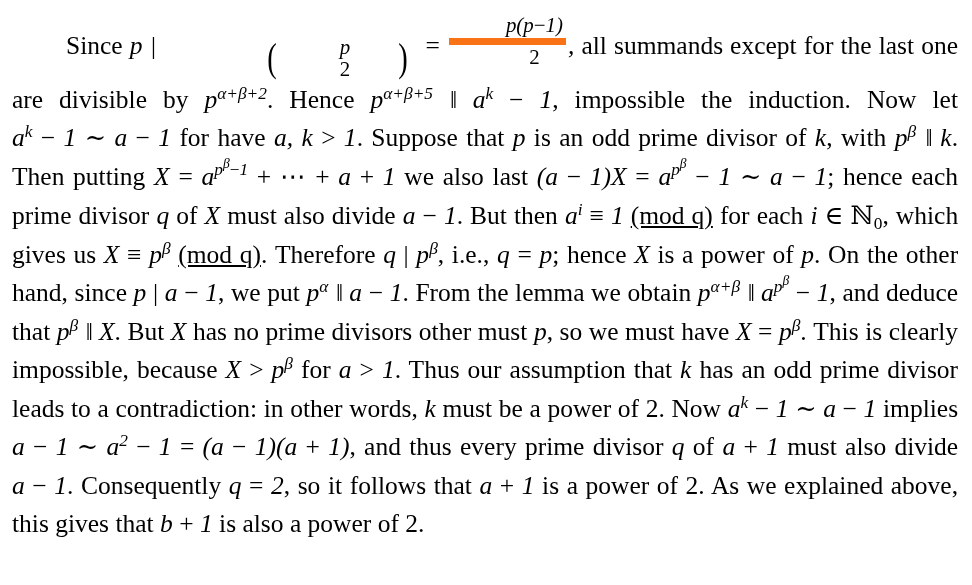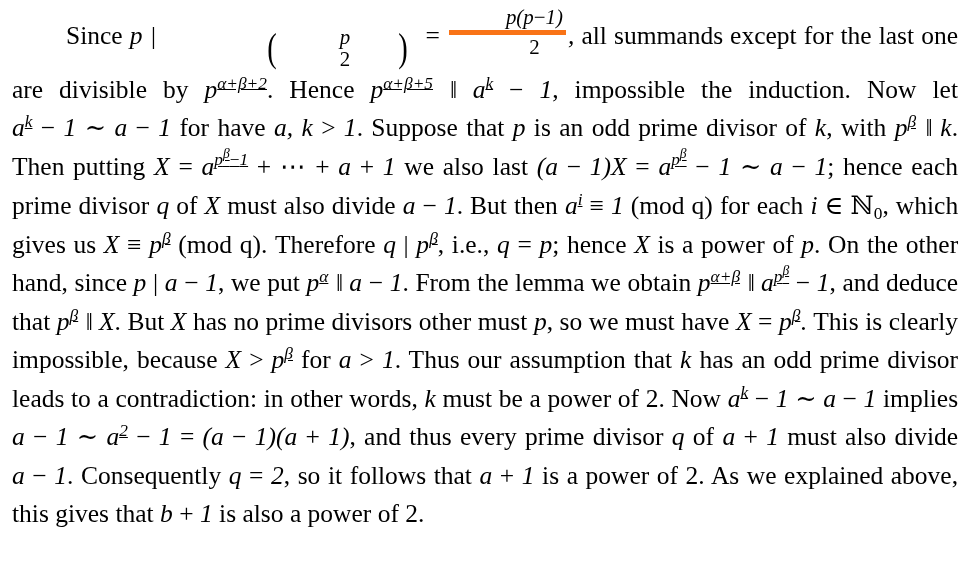--- a/index.html
+++ b/index.html
@@ -25,50 +25,50 @@
   }
   #proof-body p {
     margin: 0;
     text-indent: 54px;
   }
   .math {
     font-family: "Liberation Serif", "DejaVu Serif", serif;
     font-style: italic;
     white-space: nowrap;
   }
-  .up { font-style: normal; }
+  .up { font-style: normal; text-decoration: underline; }
   .num { font-style: normal; }
   
   sup.sp {
     font-size: 0.68em;
     vertical-align: super;
     line-height: 0;
     font-style: italic;
-    text-decoration: underline;
   }
   sup.sp sup.sp { font-size: 0.78em; }
   sub.sb {
     font-size: 0.68em;
     vertical-align: -0.28em;
     line-height: 0;
     font-style: normal;
   }
   
   .frac {
     display: inline-block;
     vertical-align: -0.52em;
     text-align: center;
     font-size: 0.82em;
     line-height: 1.12;
     margin: 0 2px;
   }
   .frac .top {
     display: block;
     padding: 0 3px 1px 3px;
-    border-bottom: 5px solid #f97316;
+    border-bottom: 7px solid #f97316;
+    margin-top: 8px;
   }
   .frac .bot {
     display: block;
     padding: 1px 3px 0 3px;
   }
   
   .binom {
     display: inline-block;
     vertical-align: -0.42em;
     position: relative;

